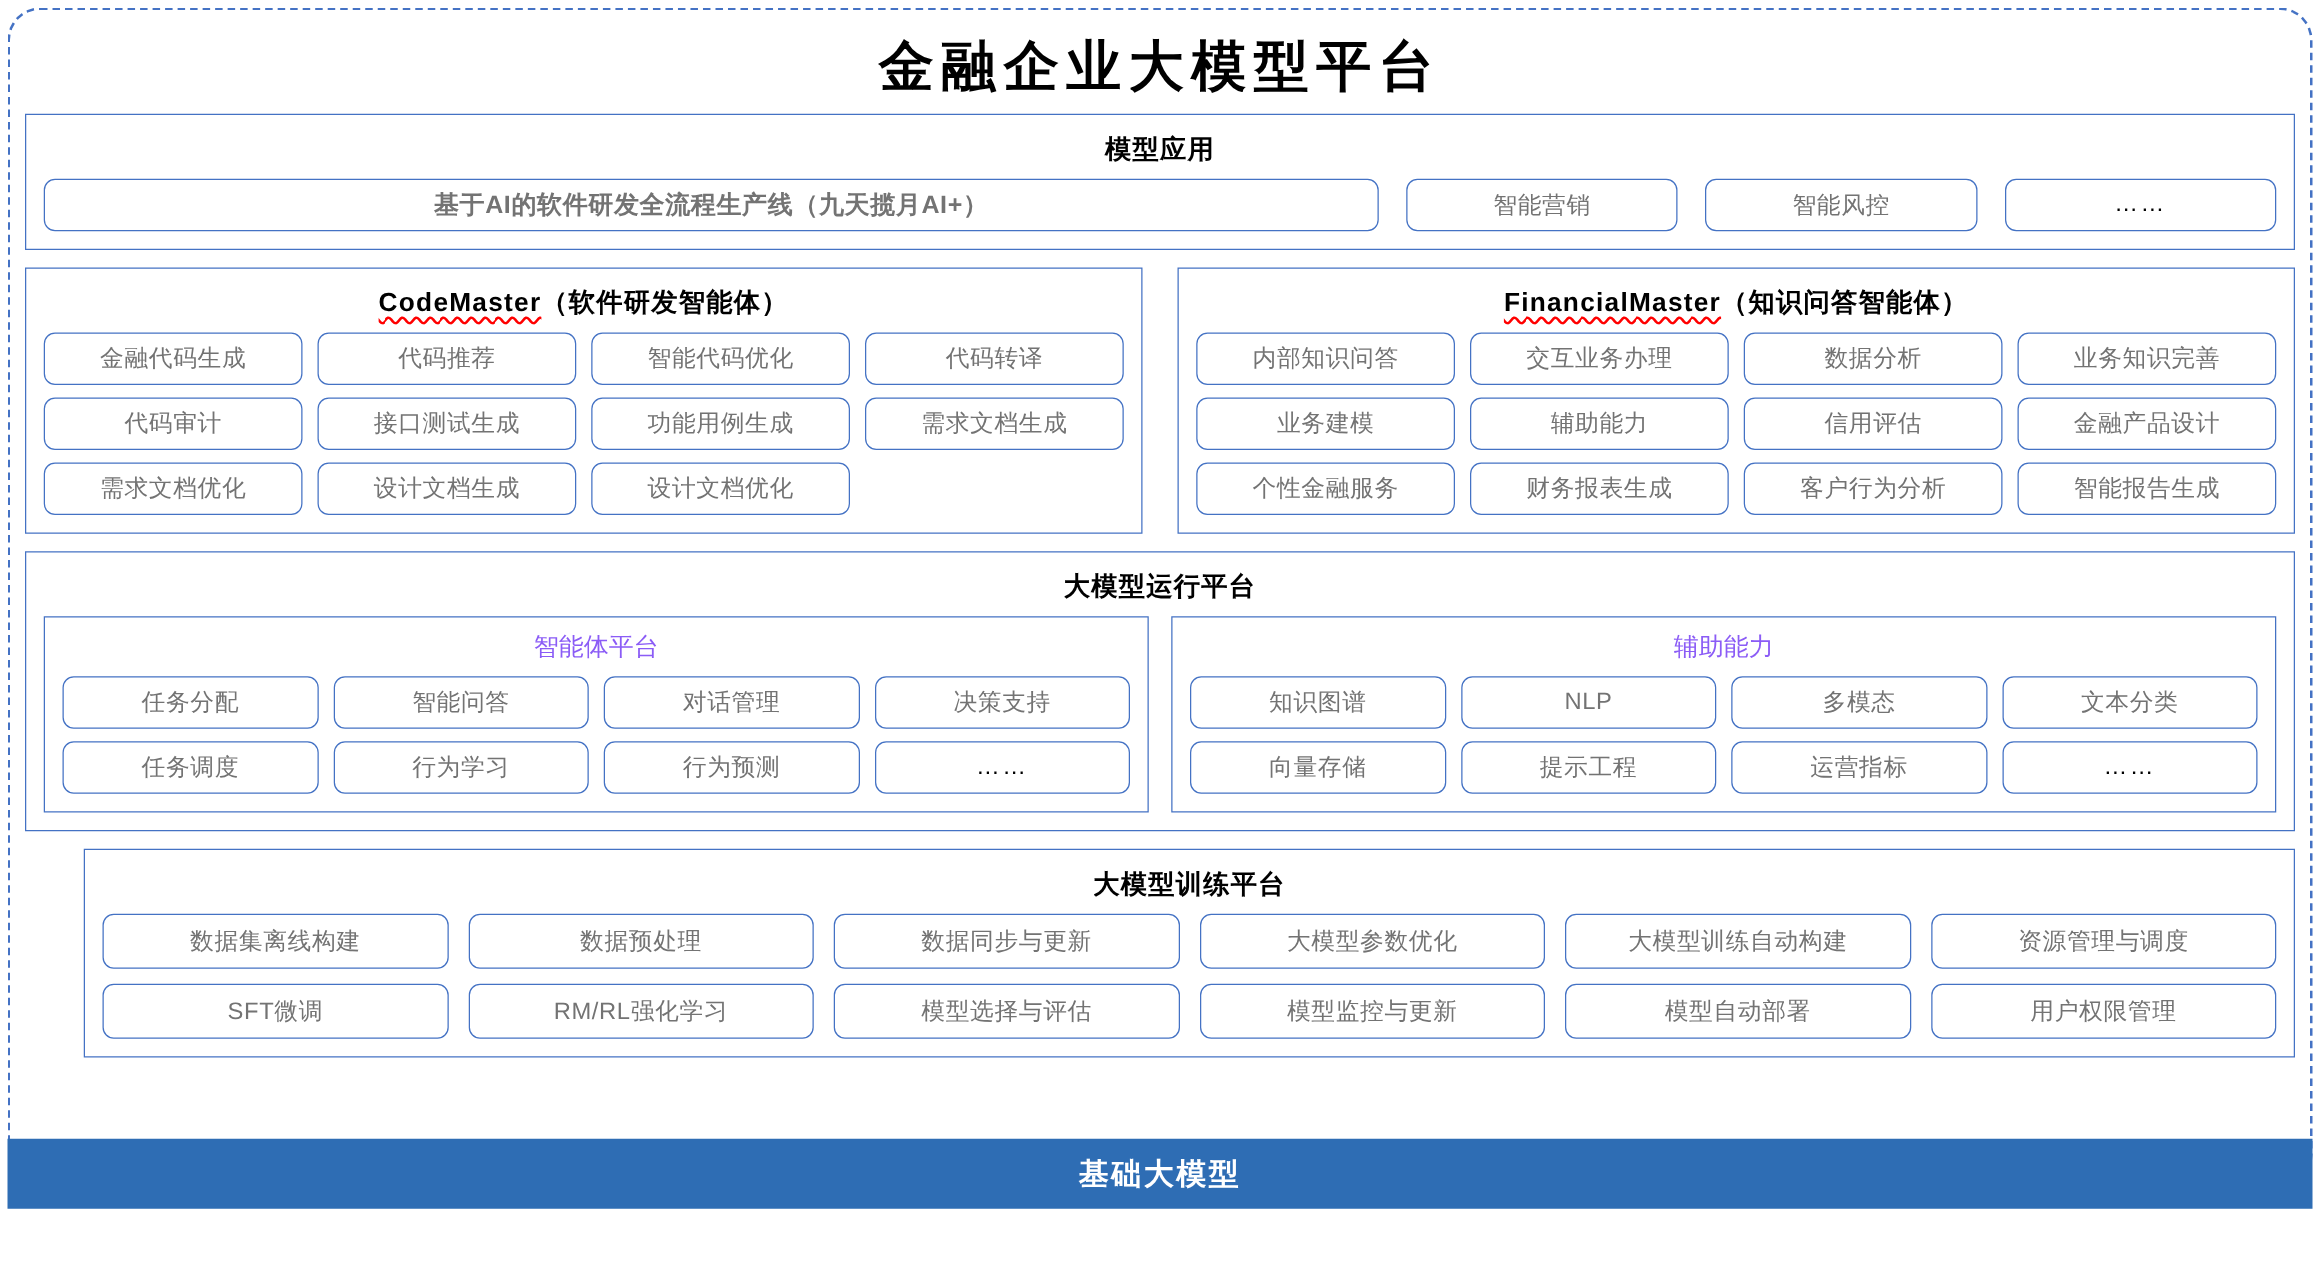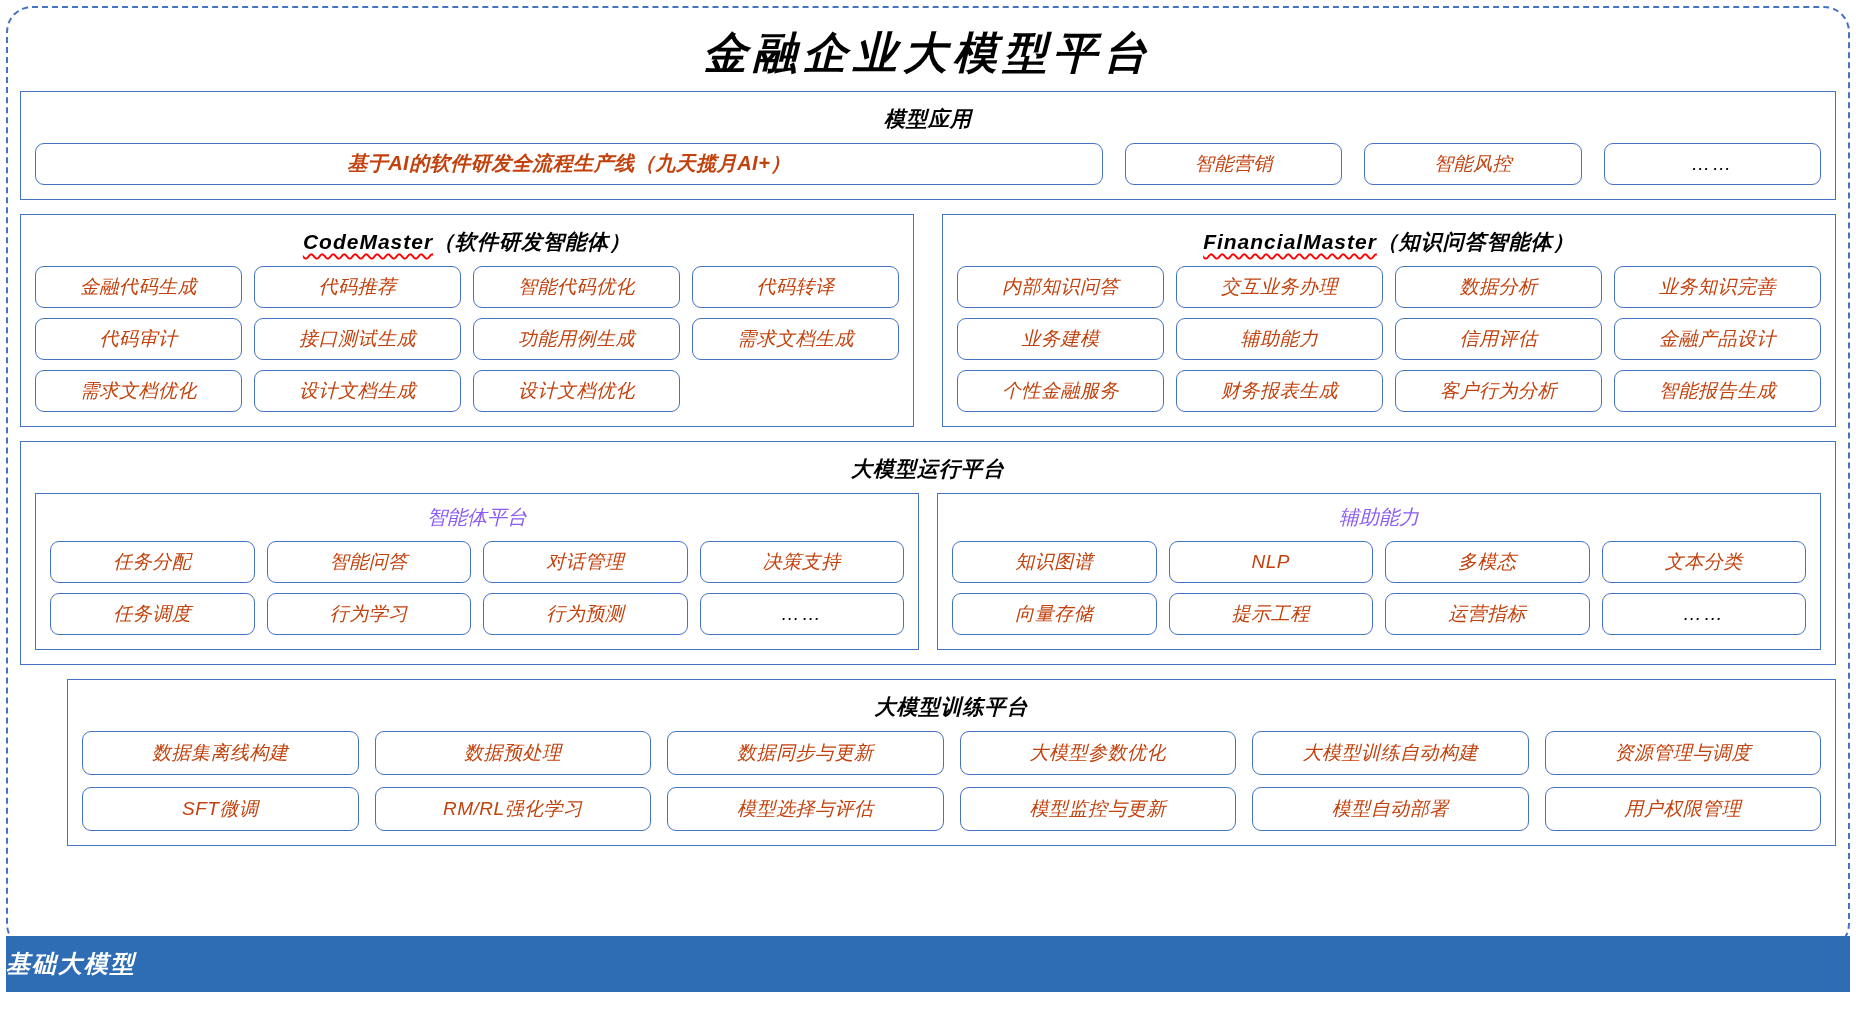--- a/index.html
+++ b/index.html
@@ -9,21 +9,20 @@
     background: #ffffff;
     font-family: "Liberation Sans", "DejaVu Sans", sans-serif;
     overflow: hidden;
   }
 
   #root {
     position: relative;
     width: 1498px;
     height: 1024px;
     background: #ffffff;
-    font-style: italic;
   }
 
   
   .outer-frame {
     position: absolute;
     left: 6px; top: 6px;
     width: 1844px; height: 944px;
     border: 2px dashed #4472c4;
     border-radius: 26px;
     background: #ffffff;
@@ -60,21 +59,21 @@
     display: inline-block;
     text-decoration: underline wavy #ff0000 1.5px;
     text-underline-offset: 4px;
   }
 
   
   .chip {
     border: 1.3px solid #4472c4;
     border-radius: 9px;
     background: #ffffff;
-    color: #c2410c;
+    color: #737373;
     font-size: 19px;
     height: 42px;
     display: flex;
     align-items: center;
     justify-content: center;
     text-align: center;
     white-space: nowrap;
     letter-spacing: 0.5px;
   }
   .chip.wide-strong {
@@ -131,28 +130,28 @@
     display: grid;
     grid-template-columns: repeat(6, 1fr);
     gap: 12px 16px;
   }
   .grid6 .chip { height: 44px; }
 
   
   .base-bar {
     position: absolute;
     left: 6px;
-    top: 936px;
+    top: 911px;
     width: 1844px;
     height: 56px;
     background: #2e6db4;
     color: #ffffff;
     display: flex;
     align-items: center;
-    justify-content: flex-start;
+    justify-content: center;
     font-size: 24px;
     font-weight: 700;
     letter-spacing: 2px;
   }
 </style>
 </head>
 <body>
 
 <div id="root">
 

